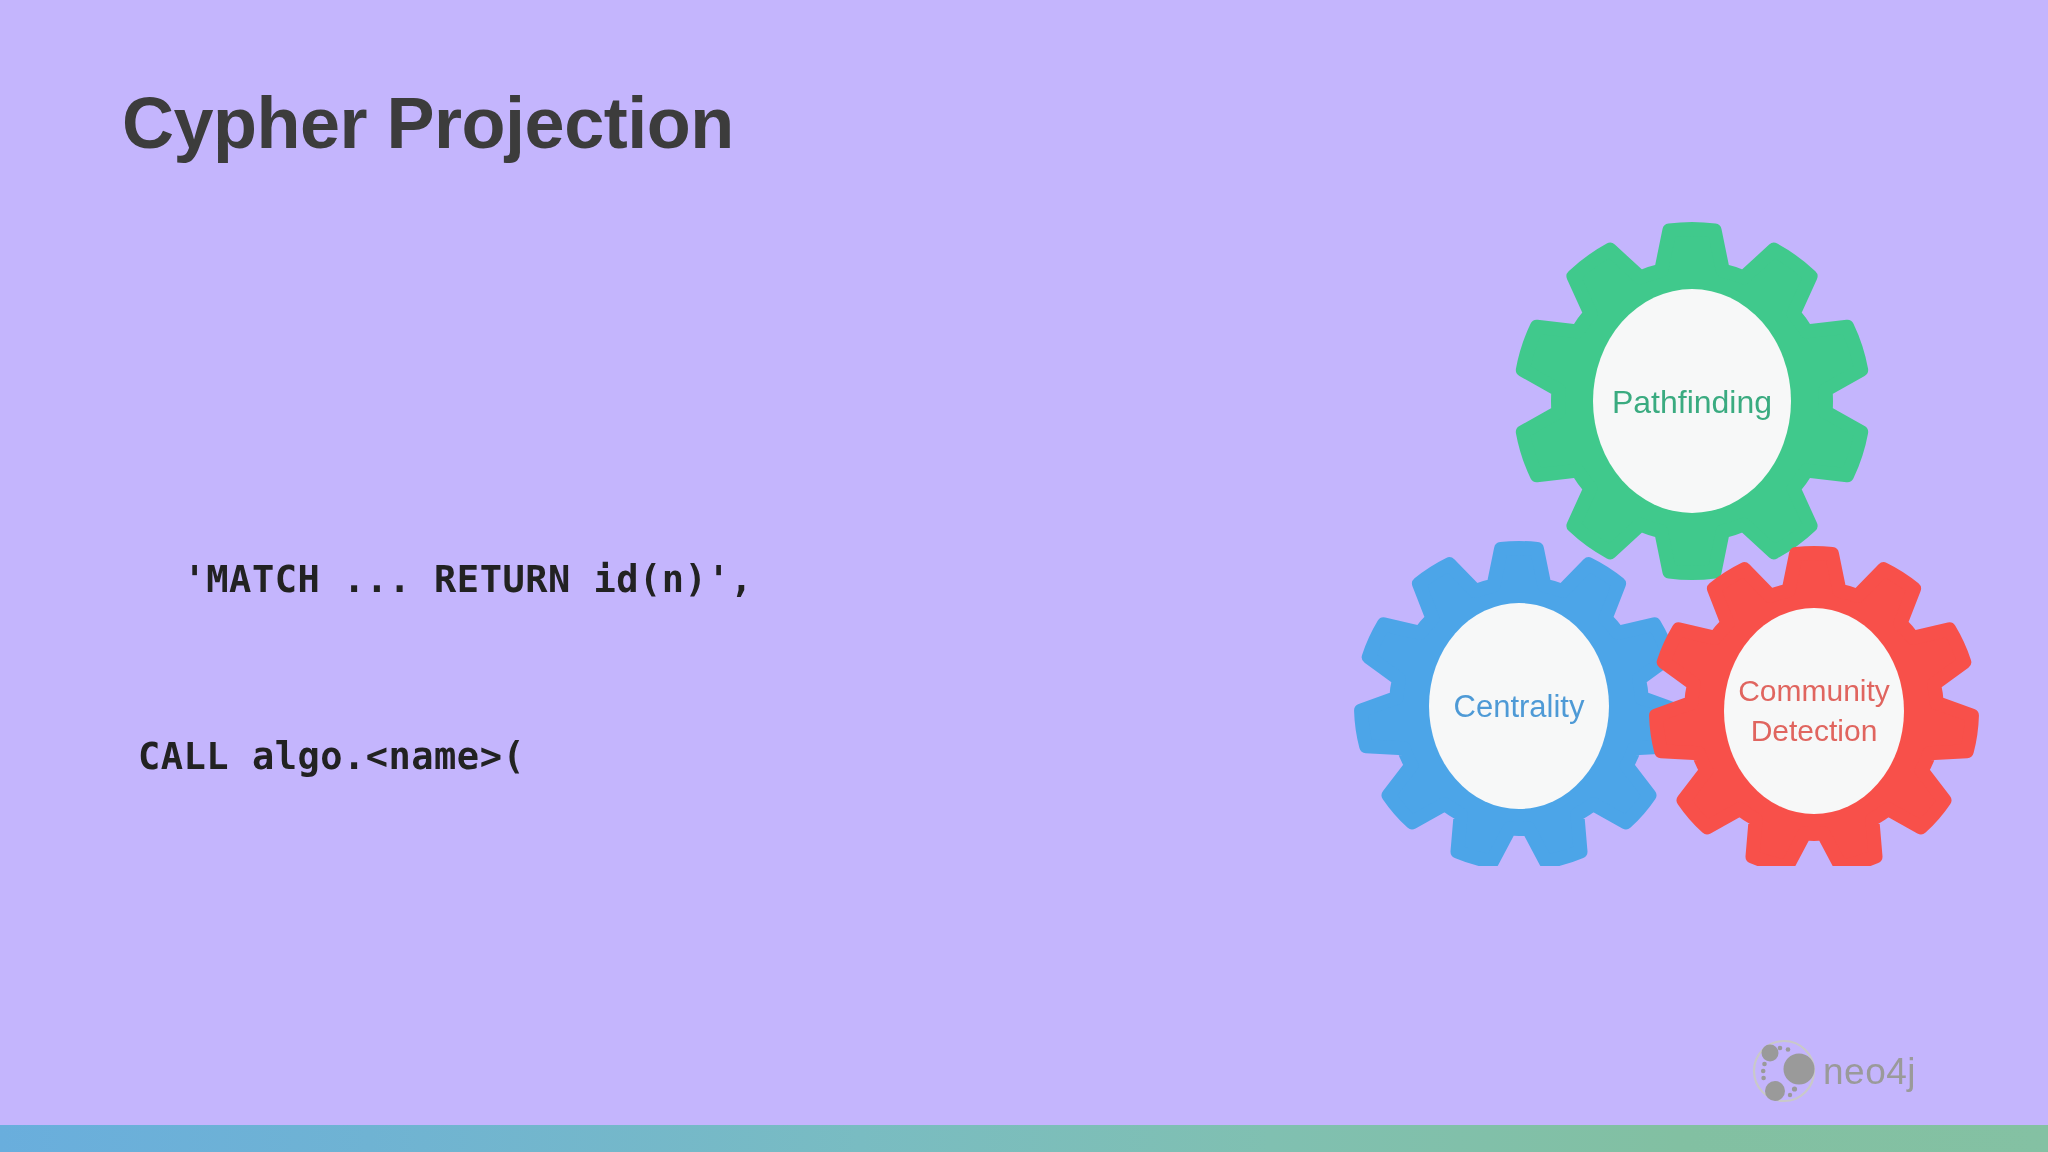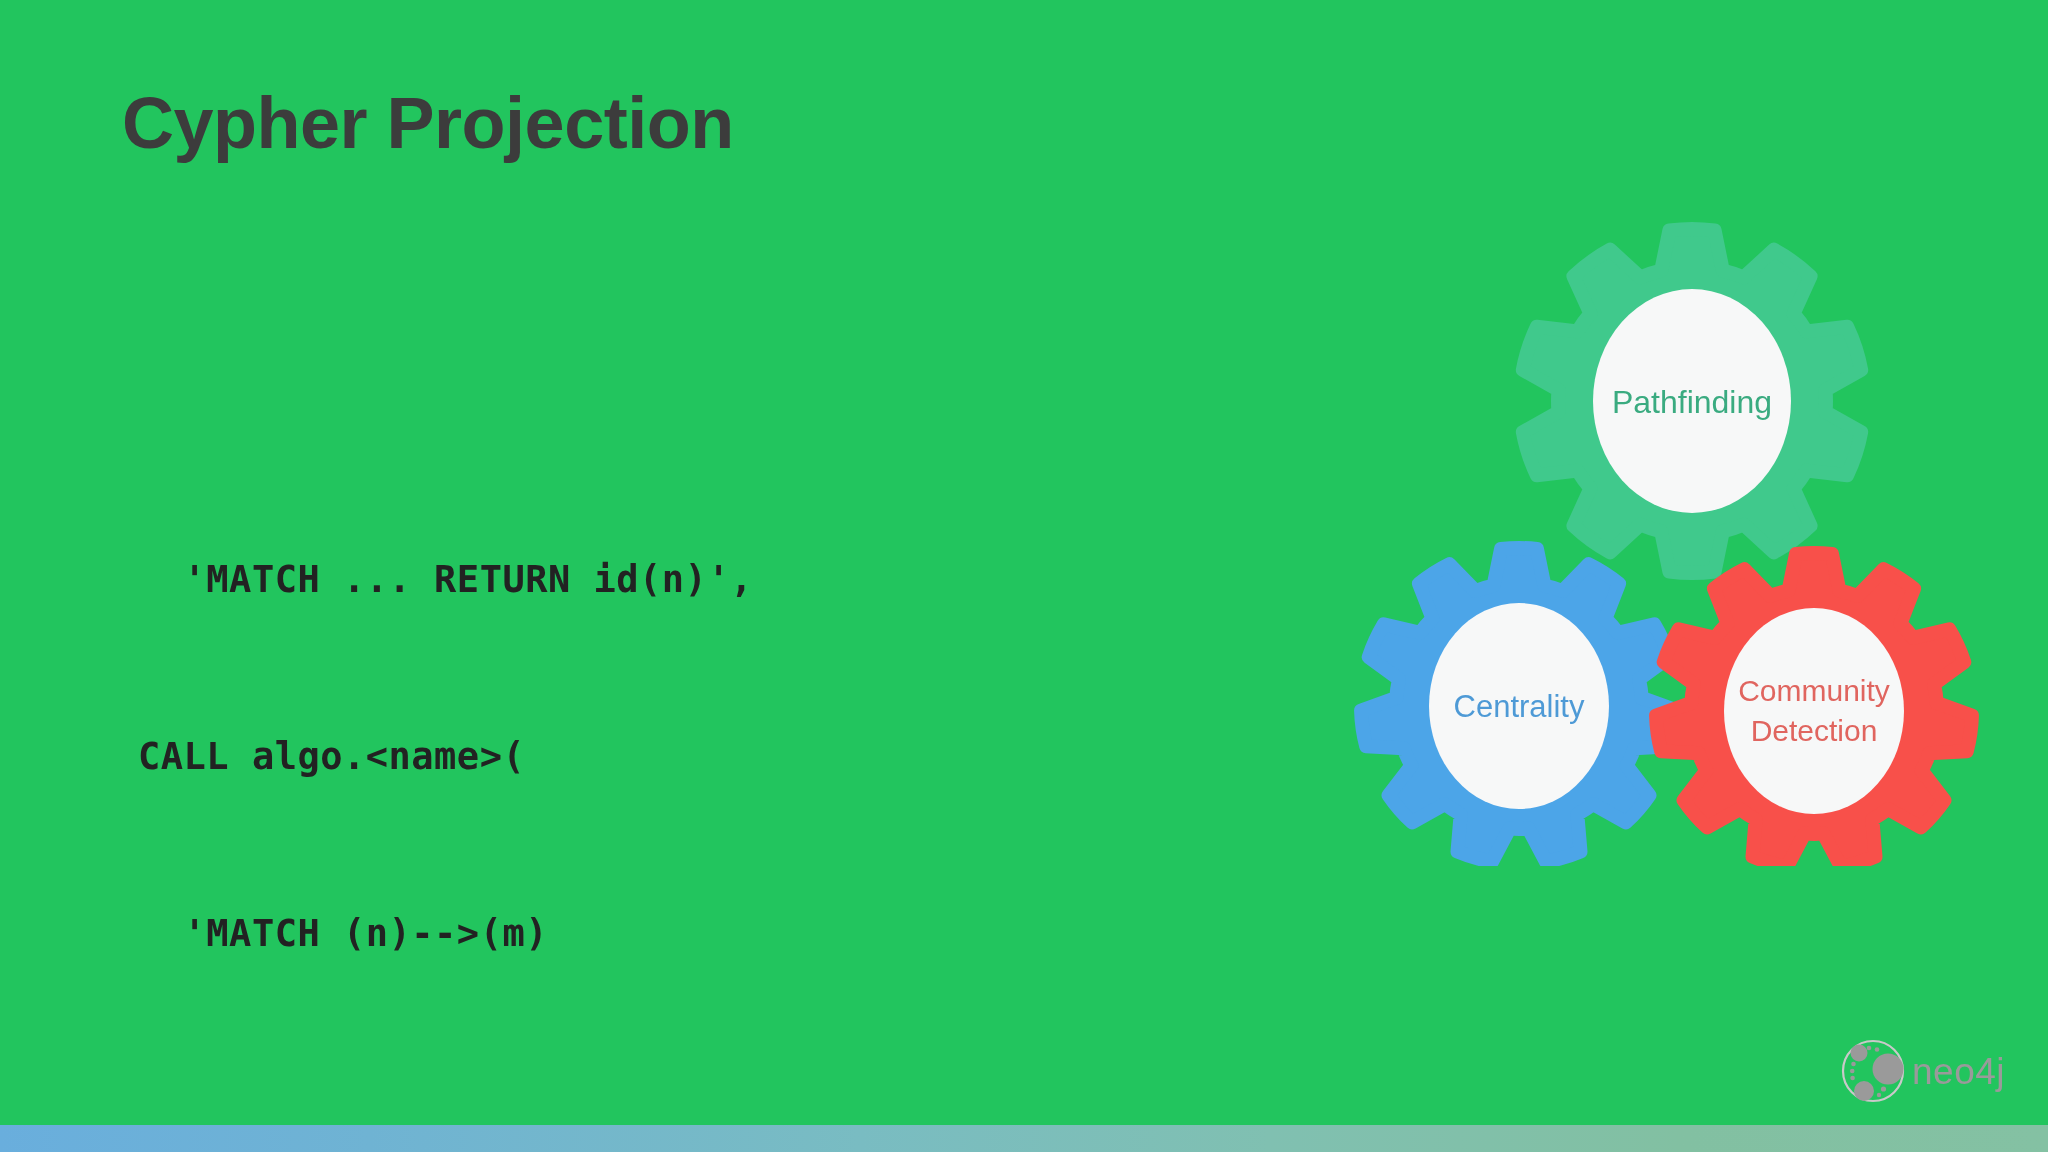--- a/index.html
+++ b/index.html
@@ -12,21 +12,21 @@
     width: 2048px;
     height: 1152px;
     overflow: hidden;
     font-family: "Liberation Sans", sans-serif;
     position: relative;
   }
 
   .slide {
     position: absolute;
     inset: 0;
-    background: #22c55e;
+    background: #c4b5fd;
   }
 
   
   .slide-title {
     position: absolute;
     left: 122px;
     top: 86px;
     font-family: "Liberation Sans", sans-serif;
     font-size: 72px;
     font-weight: bold;
@@ -77,21 +77,21 @@
   .gear-label {
     font-family: "Liberation Sans", sans-serif;
     font-weight: normal;
     text-anchor: middle;
     dominant-baseline: middle;
   }
 
   
   .neo4j-logo {
     position: absolute;
-    left: 1840px;
+    left: 1751px;
     top: 1038px;
     width: 190px;
     height: 66px;
     text-decoration: underline;
   }
   .neo4j-logo svg { display: block; }
 
   
   .bottom-bar {
     position: absolute;
@@ -106,21 +106,20 @@
 <body>
 
 <div class="slide">
 
   <div class="slide-title">Cypher Projection</div>
 
 
   <div class="code-block">
     <span class="code-line">  'MATCH ... RETURN id(n)',</span>
     <span class="code-line">CALL algo.&lt;name&gt;(</span>
-    <span class="code-line">  'MATCH (n)--&gt;(m)</span>
     
   </div>
 
   <div class="gear-cluster">
     <svg viewBox="0 0 700 660" xmlns="http://www.w3.org/2000/svg">
       <defs>
         
       </defs>
 
       <g>

